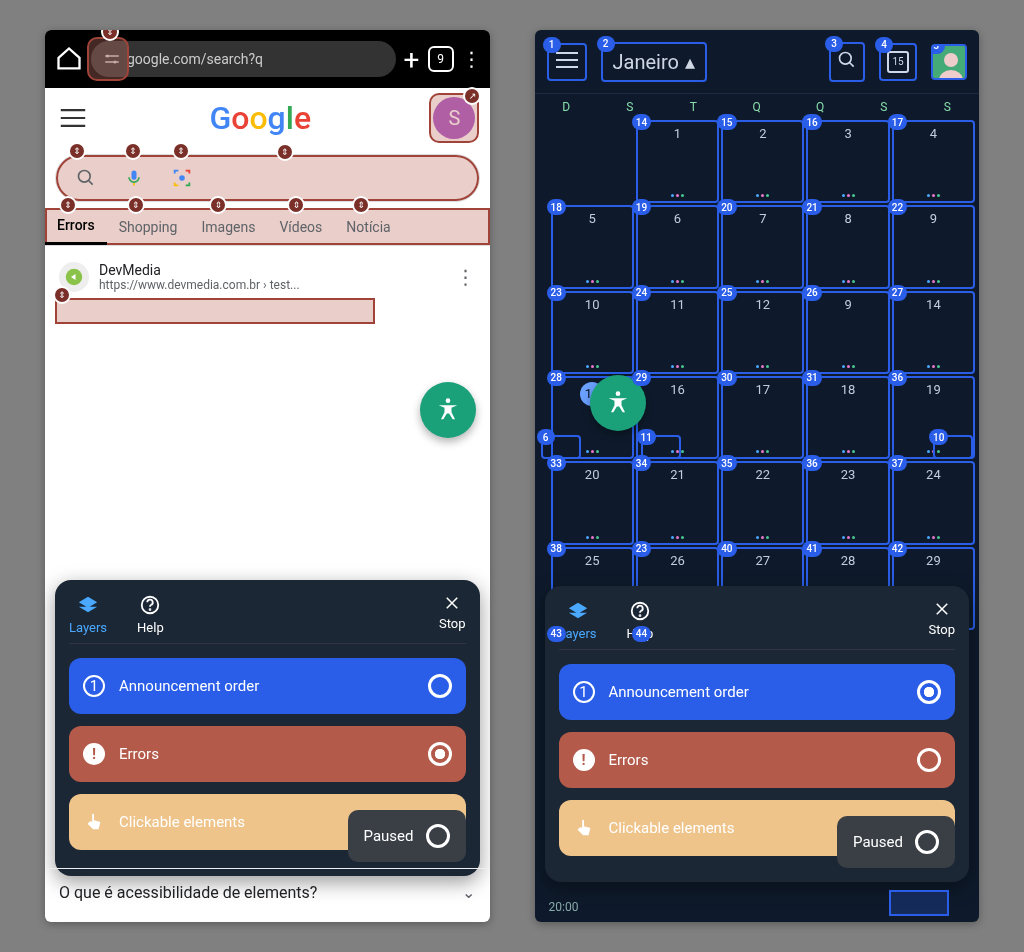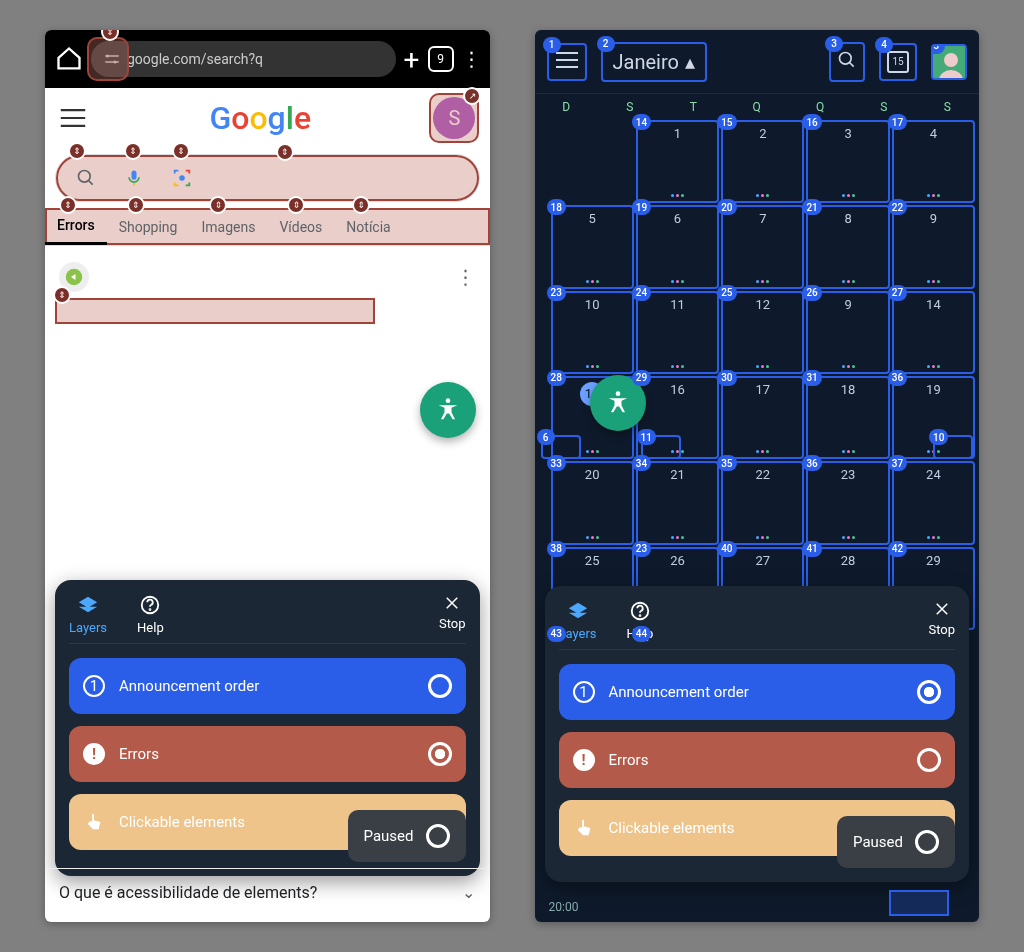--- a/index.html
+++ b/index.html
@@ -382,20 +382,24 @@
   </div>
 
   <div class="result">
     <div class="result-top">
       <div class="favicon">
         <svg width="18" height="18" viewBox="0 0 24 24">
             <circle cx="12" cy="12" r="11" fill="#8bc34a"></circle>
             <path d="M8 12l6-4v8z" fill="#fff"></path>
           </svg>
       </div>
+      <div>
+        <div class="site-name">DevMedia</div>
+        <div class="site-url">https://www.devmedia.com.br › test...</div>
+      </div>
       <div class="more-ic">⋮</div>
     </div>
     <div class="result-title">
       <div class="hl" style="left:-4px;top:-2px;width:320px;height:26px;"></div>
       <div class="pin" style="left:-6px;top:-14px;">⇕</div>
     </div>
   </div>
 
   <div class="fab-access" style="top:352px;">
     <svg width="28" height="28" viewBox="0 0 24 24" fill="#fff">

